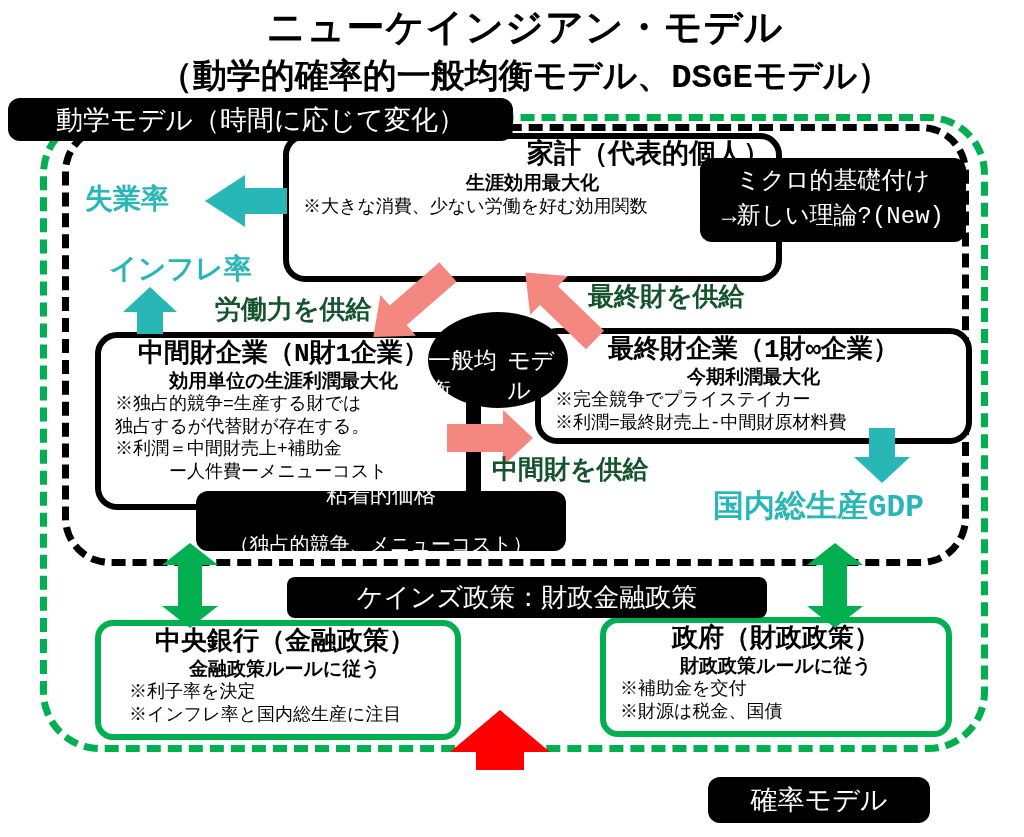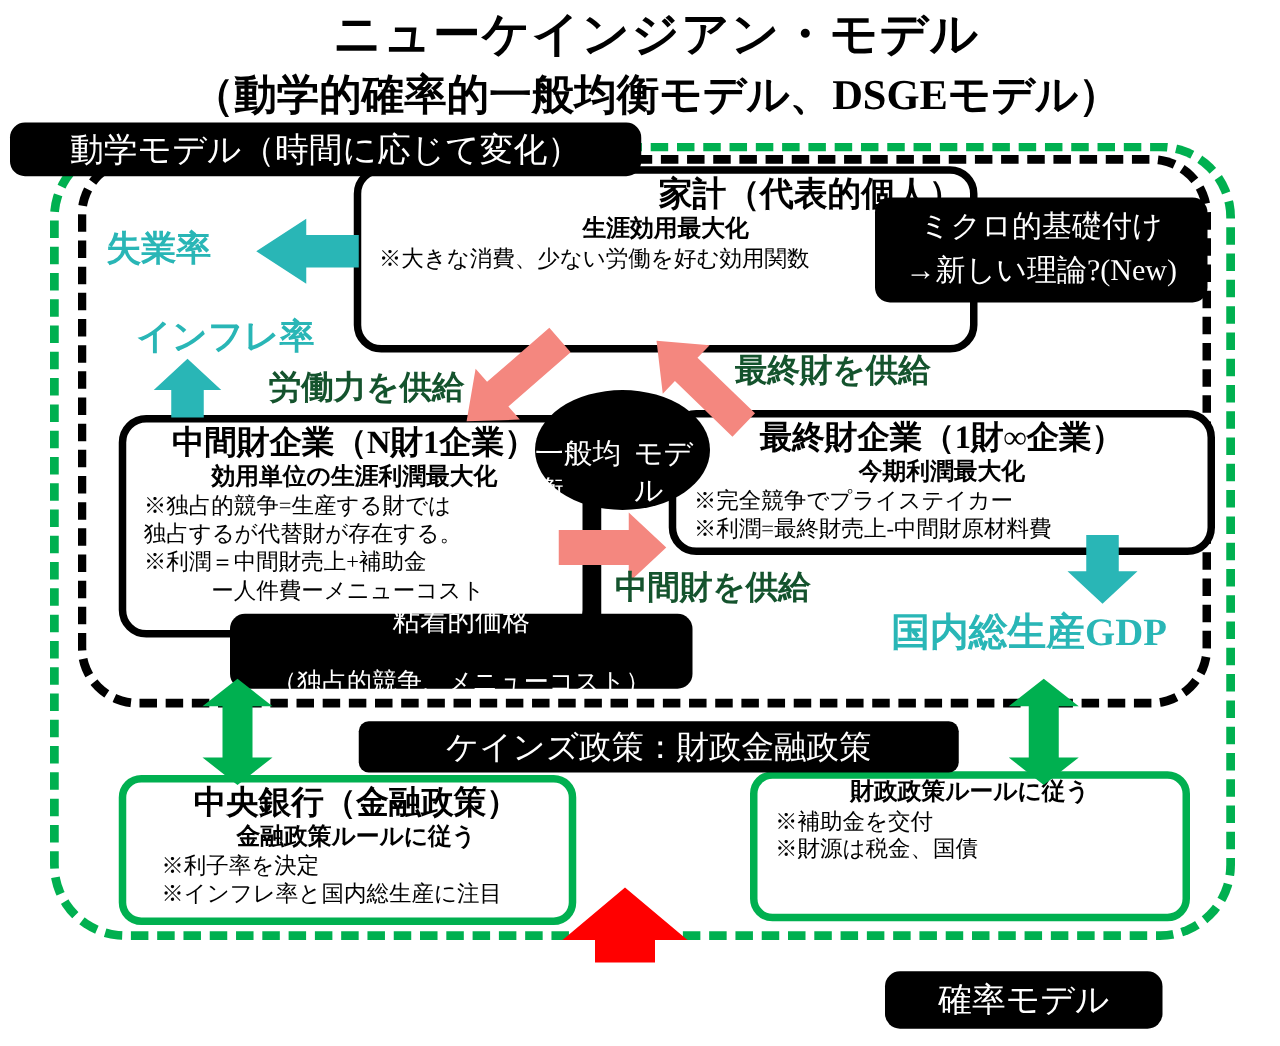--- a/index.html
+++ b/index.html
@@ -1,36 +1,36 @@
 <!DOCTYPE html>
 <html><head>
 <meta charset="utf-8">
 <style>
   html,body{margin:0;padding:0;background:#fff;}
   .stage{position:relative;width:1024px;height:837px;background:#fff;overflow:hidden;
-         font-family:Liberation Serif, serif;color:#000;}
+         font-family:Liberation Mono, monospace;color:#000;}
   .abs{position:absolute;}
 
   
   .title{left:90px;top:2px;width:870px;text-align:center;z-index:8;}
   .title .l1{font-size:38px;font-weight:700;letter-spacing:1px;}
   .title .l2{font-size:34px;font-weight:700;letter-spacing:0px;}
 
   
   .green-dash{left:40px;top:114px;width:934px;height:624px;border:7px dashed #00B050;
               border-radius:60px;z-index:1;}
   .black-dash{left:62px;top:124px;width:893px;height:428px;border:7px dashed #000;
               border-radius:48px;z-index:2;}
 
   
   .black-pill{background:#000;color:#fff;border-radius:12px;z-index:4;display:flex;
               flex-direction:column;justify-content:center;align-items:center;}
   .pill-dynamic{left:8px;top:98px;width:505px;height:43px;font-size:27px;}
   .pill-micro{left:700px;top:158px;width:266px;height:84px;font-size:24px;line-height:1.45;}
-  .pill-sticky{left:184px;top:491px;width:370px;height:60px;gap:24px;}
+  .pill-sticky{left:196px;top:491px;width:370px;height:60px;gap:24px;}
   .pill-sticky .s1{font-size:22px;line-height:1.2;}
   .pill-sticky .s2{font-size:20px;line-height:1.2;}
   .pill-keynes{left:287px;top:577px;width:480px;height:41px;font-size:26px;border-radius:8px;}
   .pill-stochastic{left:708px;top:777px;width:222px;height:46px;font-size:27px;z-index:5;}
 
   
   .bbox{background:#fff;border:6px solid #000;border-radius:22px;z-index:3;}
   .gbox{background:#fff;border:6px solid #00B050;border-radius:18px;z-index:3;}
   .rbox{background:#fff;border:6px solid #FF0000;border-radius:16px;z-index:3;}
 
@@ -124,20 +124,21 @@
   <div class="abs black-pill pill-keynes">ケインズ政策：財政金融政策</div>
 
   <div class="abs gbox box-bank">
     <div class="bt">中央銀行（金融政策）</div>
     <div class="bsub">金融政策ルールに従う</div>
     <div class="bline">※利子率を決定</div>
     <div class="bline">※インフレ率と国内総生産に注目</div>
   </div>
 
   <div class="abs gbox box-gov">
+    <div class="bt">政府（財政政策）</div>
     <div class="bsub">財政政策ルールに従う</div>
     <div class="bline">※補助金を交付</div>
     <div class="bline">※財源は税金、国債</div>
   </div>
 
 
   <div class="abs black-pill pill-stochastic">確率モデル</div>
 
   <svg class="abs arrows" viewBox="0 0 1024 837">
 

